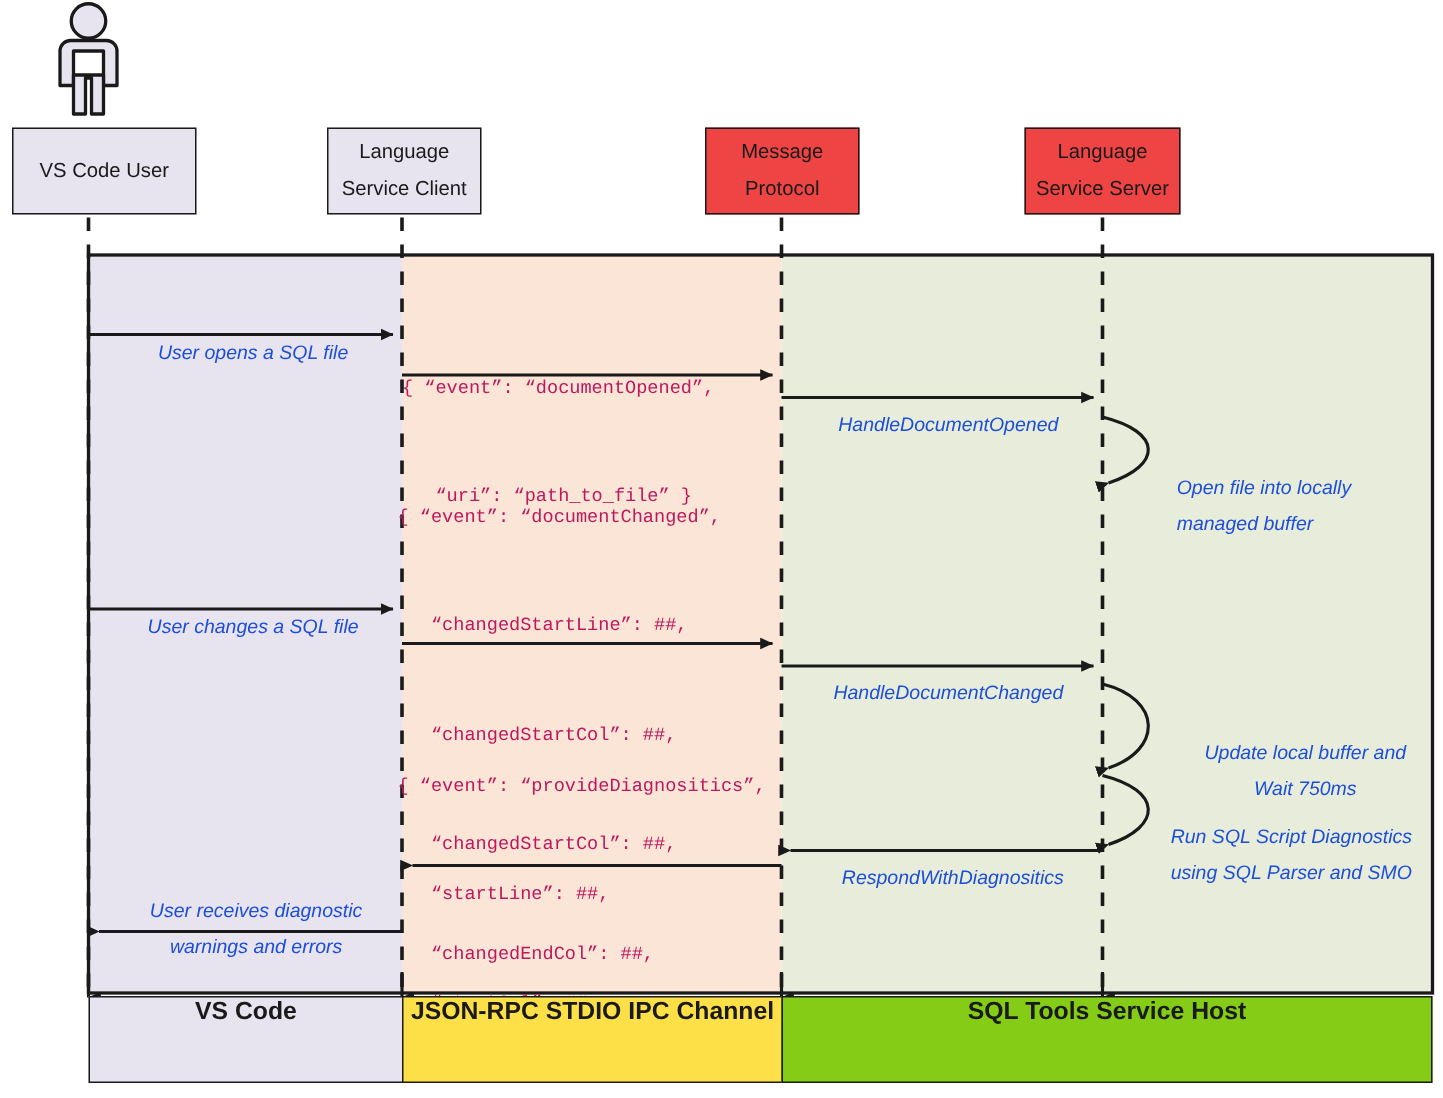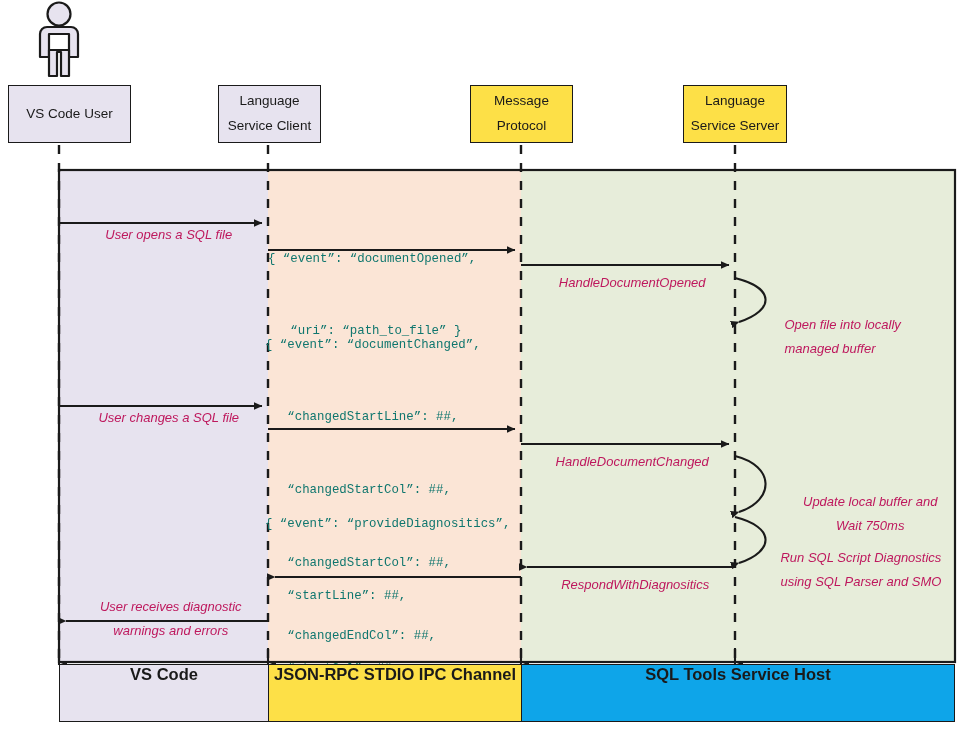--- a/index.html
+++ b/index.html
@@ -39,49 +39,49 @@
     display: flex;
     flex-direction: column;
     align-items: center;
     justify-content: center;
     font-size: 13.5px;
     line-height: 1.85;
     color: #1a1a1a;
   }
   .lifeline-box span { display: block; }
   .box-lav { background: #e7e3ef; }
-  .box-grn { background: #fde047; }
+  .box-grn { background: #ef4444; }
   .msg-label {
     font-style: italic;
     font-size: 13px;
     text-align: center;
-    color: #be185d;
+    color: #1d4ed8;
     line-height: 1.9;
   }
   .json-block {
     font-family: "Liberation Mono", monospace;
     font-size: 12.4px;
     line-height: 24.3px;
-    color: #0f766e;
+    color: #be185d;
     white-space: pre;
   }
   .footer-cell {
     position: absolute;
     box-sizing: border-box;
     border: 1.6px solid #1a1a1a;
     display: flex;
     align-items: flex-start;
     justify-content: center;
     font-size: 16.5px;
     font-weight: bold;
     color: #1a1a1a;
   }
   .foot-lav { background: #e7e3ef; }
   .foot-pch { background: #fde047; }
-  .foot-grn { background: #0ea5e9; }
+  .foot-grn { background: #84cc16; }
 </style>
 </head>
 <body>
 
 <div id="diagram">
 
   <svg class="layer" viewBox="0 0 962 732">
     <defs>
       <marker id="ah" markerWidth="9" markerHeight="9" refX="8.2" refY="4.5" orient="auto" markerUnits="userSpaceOnUse">
         <path d="M0,0.6 L8.6,4.5 L0,8.4 z" fill="#1a1a1a"></path>

